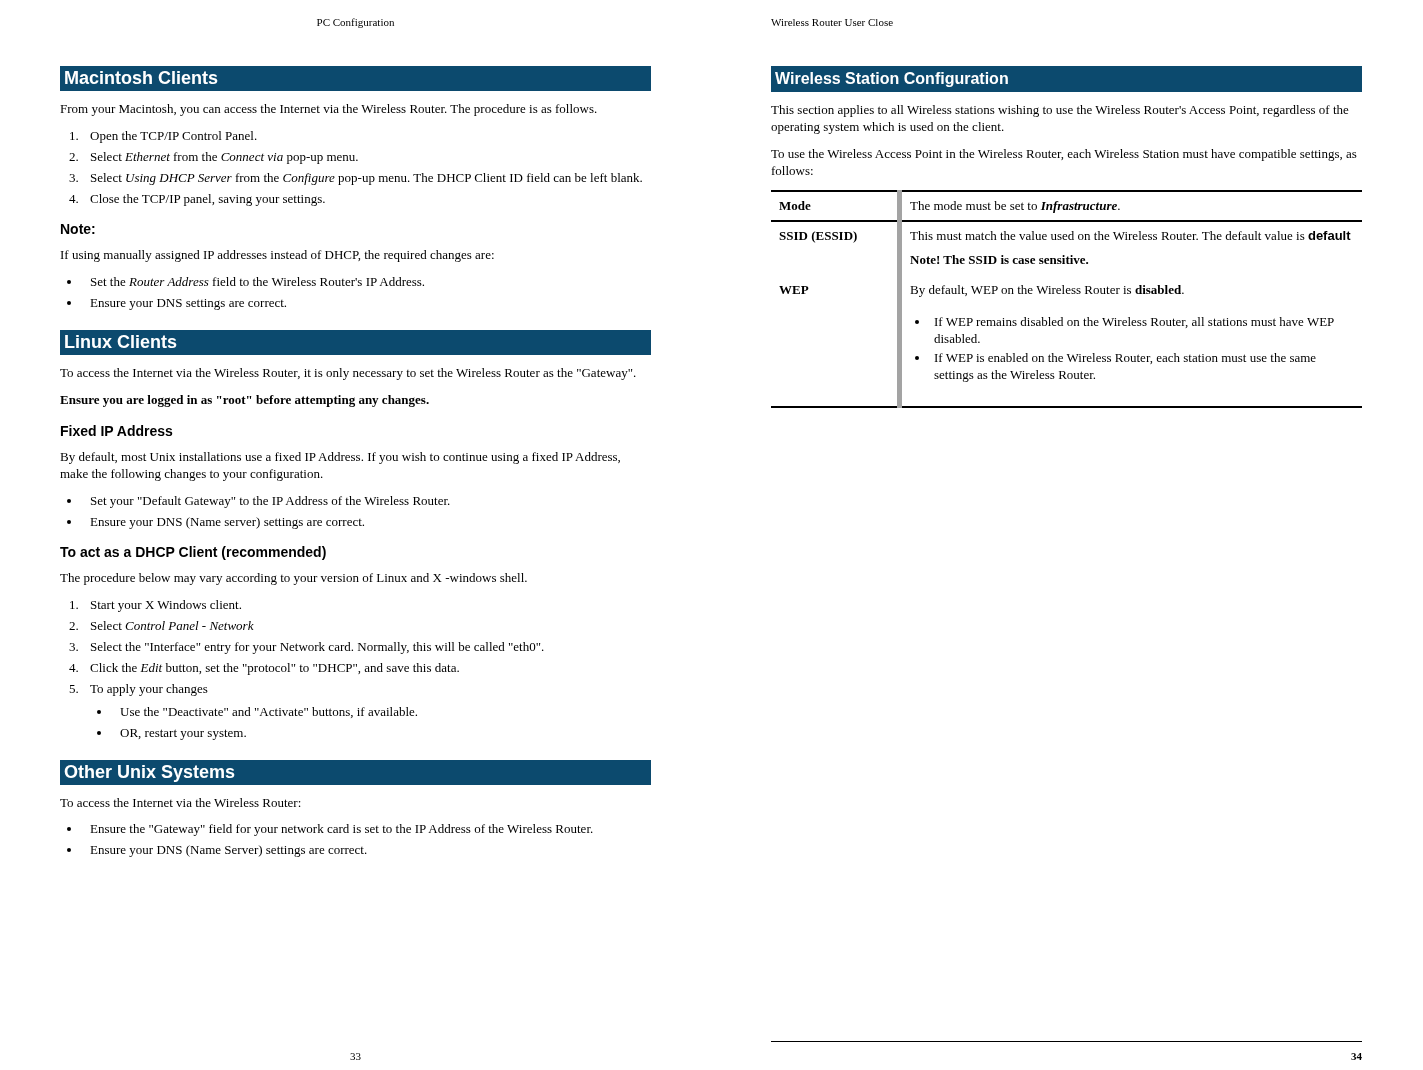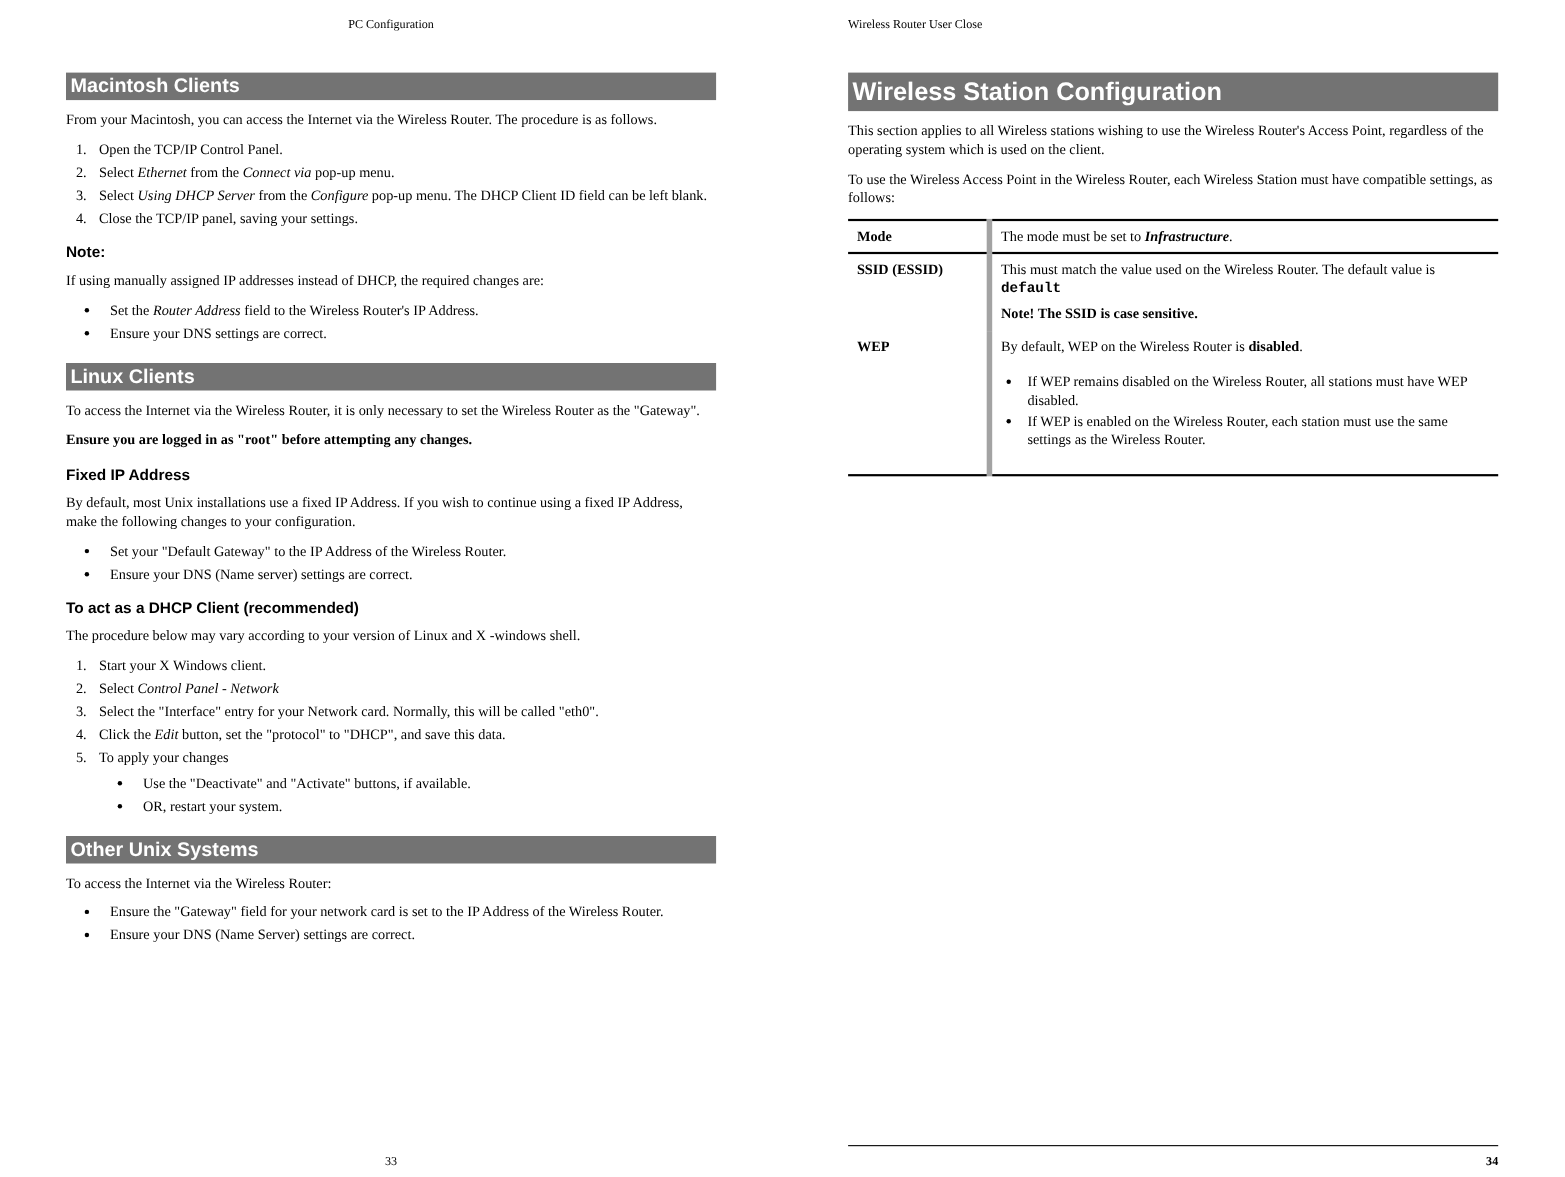--- a/index.html
+++ b/index.html
@@ -25,49 +25,49 @@
     border-right: 0px solid transparent;
   }
   .header-row {
     font-size: 11px;
     padding-top: 4px;
     padding-bottom: 20px;
   }
   .header-row.center { text-align: center; }
   .header-row.left-align { text-align: left; }
   .section-heading {
-    background: #737373;
+    background: #0c4a6e;
     color: #fff;
     font-family: Arial, Helvetica, sans-serif;
     font-weight: bold;
     font-size: 18px;
     padding: 2px 4px;
     margin-top: 18px;
     width: 100%;
     box-sizing: border-box;
   }
   .section-heading.big {
-    font-size: 23px;
+    font-size: 16px;
     padding: 4px 4px;
   }
   p { margin: 10px 0; line-height: 1.3; }
   ol { margin: 6px 0; padding-left: 22px; }
   ol li { padding-left: 8px; margin: 4px 0; line-height: 1.3; }
   ul { margin: 6px 0; padding-left: 22px; list-style-type: disc; }
-  ul li { padding-left: 8px; margin: 4px 10px; line-height: 1.3; }
+  ul li { padding-left: 8px; margin: 4px 0; line-height: 1.3; }
   .sub-heading {
     font-family: Arial, Helvetica, sans-serif;
     font-weight: bold;
     font-size: 14px;
     margin-top: 14px;
     margin-bottom: 6px;
   }
   em { font-style: italic; }
   strong { font-weight: bold; }
-  .mono { font-family: Liberation Mono, monospace; font-weight: bold; text-align: right; }
+  .mono { font-family: Liberation Sans, sans-serif; font-weight: bold; text-align: right; }
   .page-number {
     position: absolute;
     bottom: 8px;
     font-size: 11px;
   }
   .page-number.center { left: 50%; transform: translateX(-50%); }
   .page-number.right { right: 60px; font-weight: bold; }
   .page-footer-rule {
     position: absolute;
     left: 60px;

